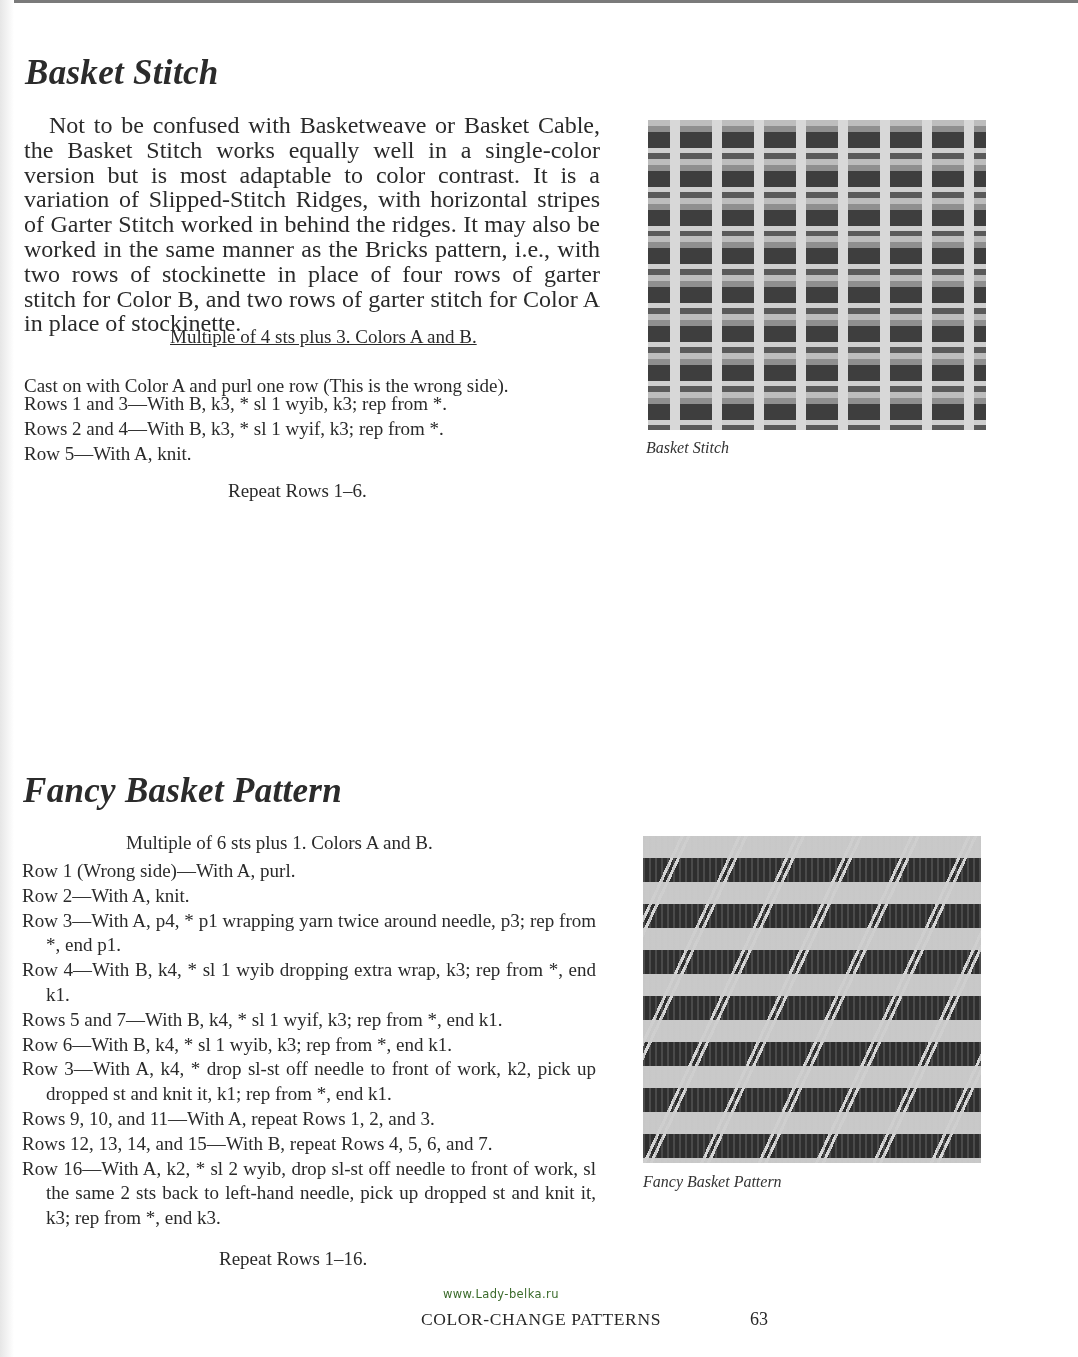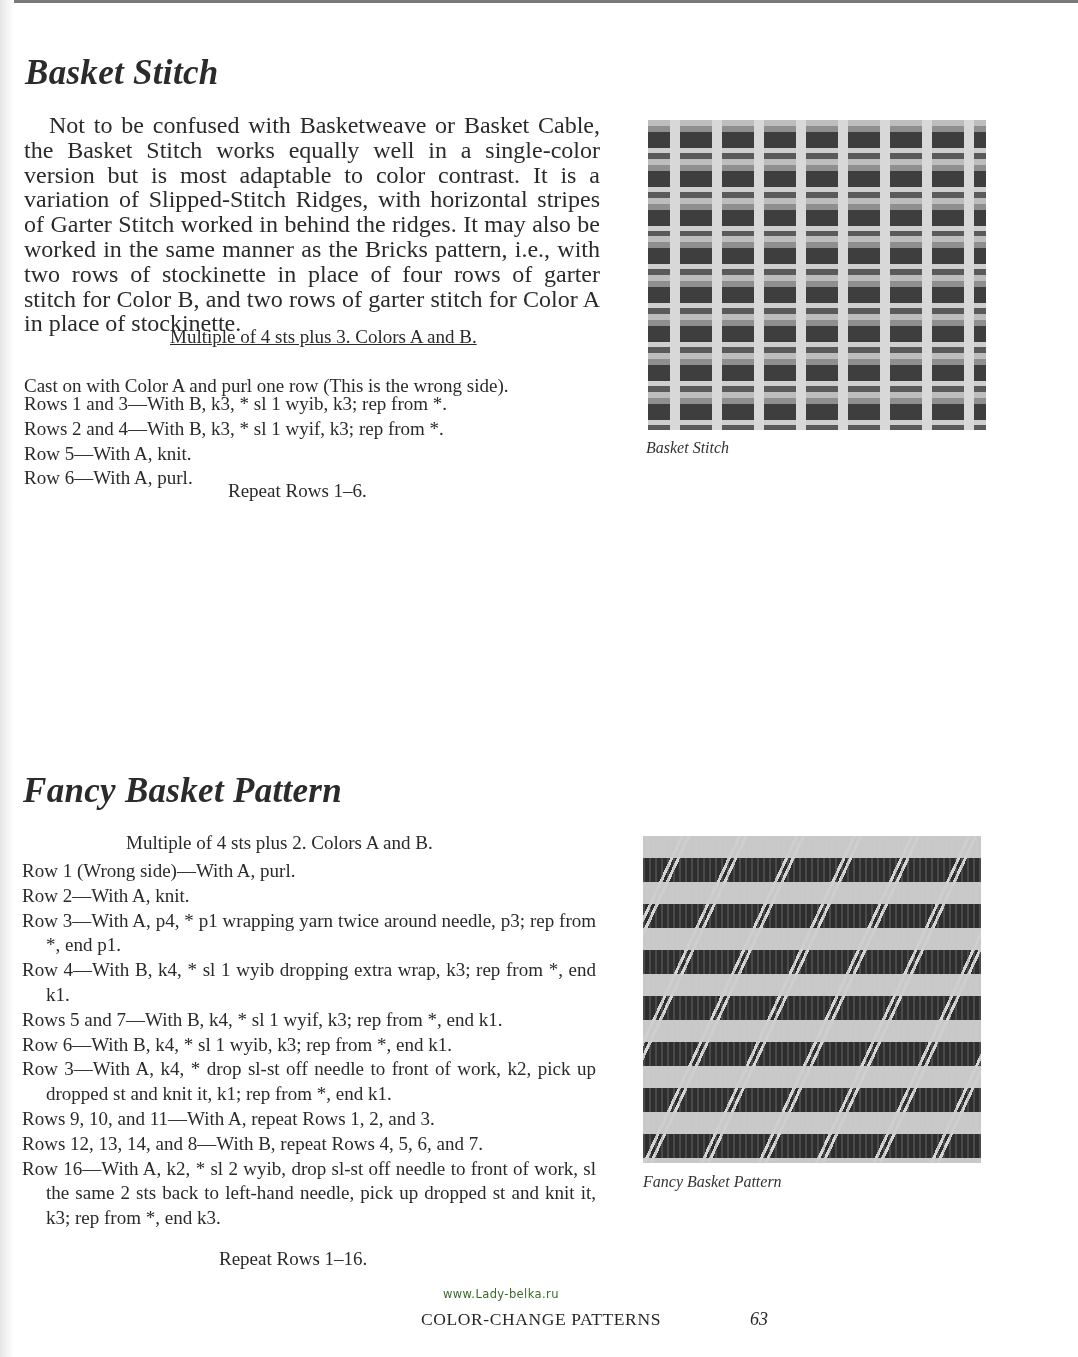--- a/index.html
+++ b/index.html
@@ -53,56 +53,55 @@
     }
     .watermark {
       position: absolute; left: 443px; top: 1287px;
       font-family: "DejaVu Sans", sans-serif; font-size: 11.5px; color: #3a6a2a; letter-spacing: 0.4px; text-align: right;
     }
     .footer-title {
       position: absolute; left: 421px; top: 1309px;
       font-weight: normal; font-size: 17.5px; letter-spacing: 0.6px; color: #262626;
     }
     .page-num {
-  position: absolute; left: 750px; top: 1309px; font-size: 18px; color: #262626; font-style: italic;
+  position: absolute; left: 750px; top: 1309px; font-size: 18px; color: #262626;
     }
   </style>
 </head>
 <body>
 
 <div class="scan-top"></div>
 <div class="scan-left"></div>
 
 <h1 class="title" style="top:53px;">Basket Stitch</h1>
 <p class="para" style="top:113px;">Not to be confused with Basketweave or Basket Cable, the Basket Stitch works equally well in a single-color version but is most adaptable to color contrast. It is a variation of Slipped-Stitch Ridges, with horizontal stripes of Garter Stitch worked in behind the ridges. It may also be worked in the same manner as the Bricks pattern, i.e., with two rows of stockinette in place of four rows of garter stitch for Color B, and two rows of garter stitch for Color A in place of stockinette.</p>
 <div class="center-line" style="left:170px; top:325px;text-decoration:underline;">Multiple of 4 sts plus 3. Colors A and B.</div>
 <div class="center-line" style="left:24px; top:374px;">Cast on with Color A and purl one row (This is the wrong side).</div>
 <ul class="rows" style="top:392px; left:24px;">
   <li>Rows 1 and 3—With B, k3, * sl 1 wyib, k3; rep from *.</li>
   <li>Rows 2 and 4—With B, k3, * sl 1 wyif, k3; rep from *.</li>
   <li>Row 5—With A, knit.</li>
-  <li>Row 6—With A, purl.</li>
 </ul>
 <div class="center-line" style="left:228px; top:479px;text-align:center;">Repeat Rows 1–6.</div>
 
 <div class="photo basket" style="left:648px; top:120px; width:338px; height:310px;"></div>
 <div class="caption" style="left:646px; top:439px;">Basket Stitch</div>
 
 <h1 class="title" style="top:771px; left:23px;">Fancy Basket Pattern</h1>
-<div class="center-line" style="left:126px; top:831px;">Multiple of 4 sts plus 2. Colors A and B.</div>
+<div class="center-line" style="left:126px; top:831px;">Multiple of 6 sts plus 1. Colors A and B.</div>
 <ul class="rows" style="top:859px;">
   <li>Row 1 (Wrong side)—With A, purl.</li>
   <li>Row 2—With A, knit.</li>
   <li>Row 3—With A, p4, * p1 wrapping yarn twice around needle, p3; rep from *, end p1.</li>
   <li>Row 4—With B, k4, * sl 1 wyib dropping extra wrap, k3; rep from *, end k1.</li>
   <li>Rows 5 and 7—With B, k4, * sl 1 wyif, k3; rep from *, end k1.</li>
   <li>Row 6—With B, k4, * sl 1 wyib, k3; rep from *, end k1.</li>
   <li>Row 3—With A, k4, * drop sl-st off needle to front of work, k2, pick up dropped st and knit it, k1; rep from *, end k1.</li>
   <li>Rows 9, 10, and 11—With A, repeat Rows 1, 2, and 3.</li>
-  <li>Rows 12, 13, 14, and 8—With B, repeat Rows 4, 5, 6, and 7.</li>
+  <li>Rows 12, 13, 14, and 15—With B, repeat Rows 4, 5, 6, and 7.</li>
   <li>Row 16—With A, k2, * sl 2 wyib, drop sl-st off needle to front of work, sl the same 2 sts back to left-hand needle, pick up dropped st and knit it, k3; rep from *, end k3.</li>
 </ul>
 <div class="center-line" style="left:219px; top:1247px;text-align:right;">Repeat Rows 1–16.</div>
 
 <div class="photo fancy" style="left:643px; top:836px; width:338px; height:327px;"></div>
 <div class="caption" style="left:643px; top:1173px;">Fancy Basket Pattern</div>
 
 <div class="watermark">www.Lady-belka.ru</div>
 <div class="footer-title">COLOR-CHANGE PATTERNS</div>
 <div class="page-num">63</div>

